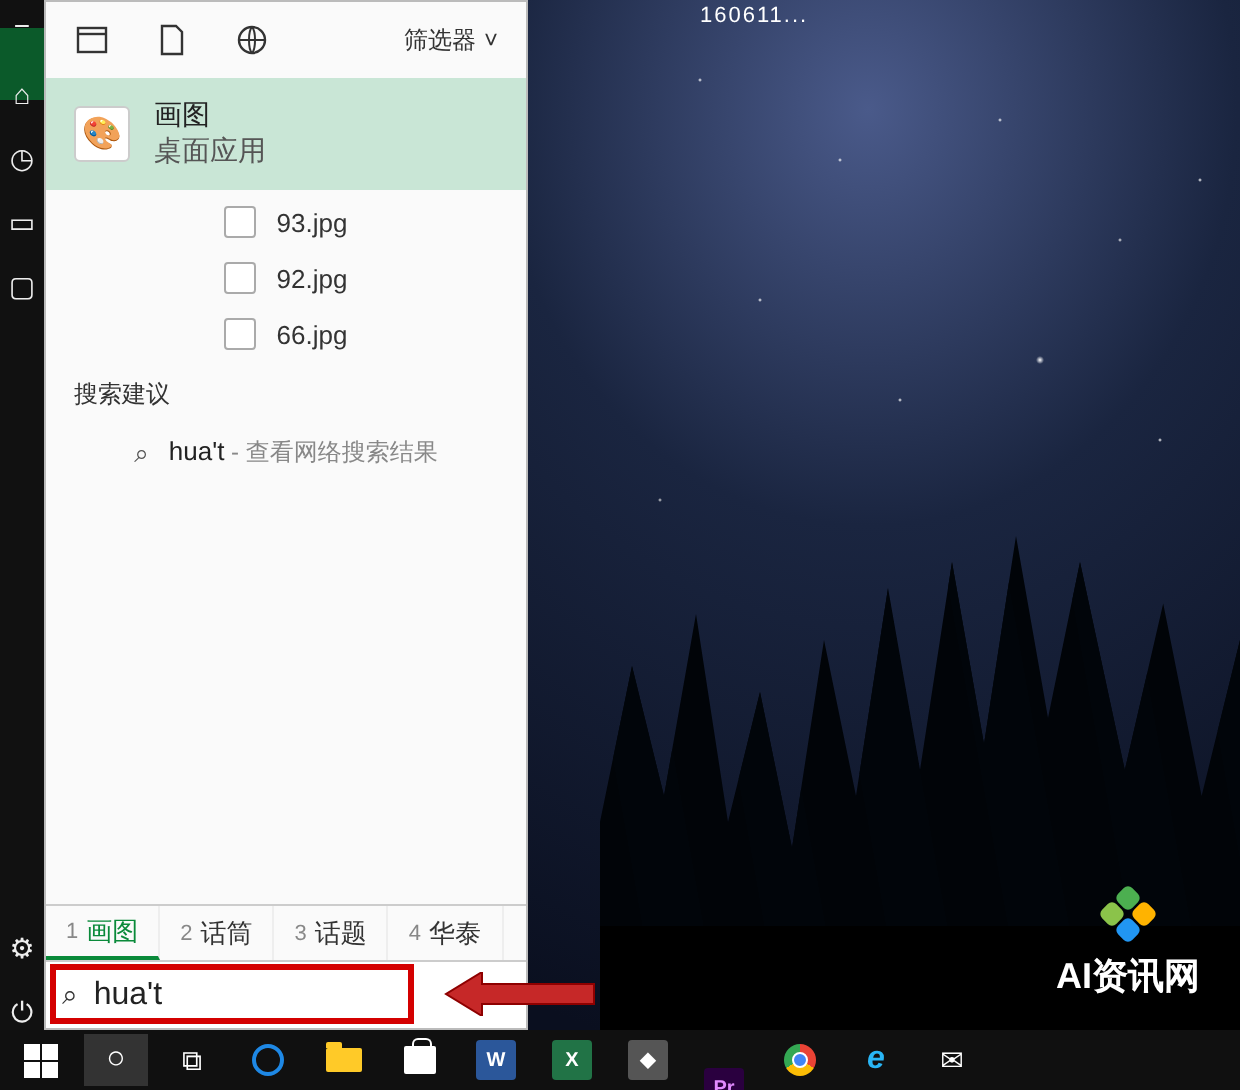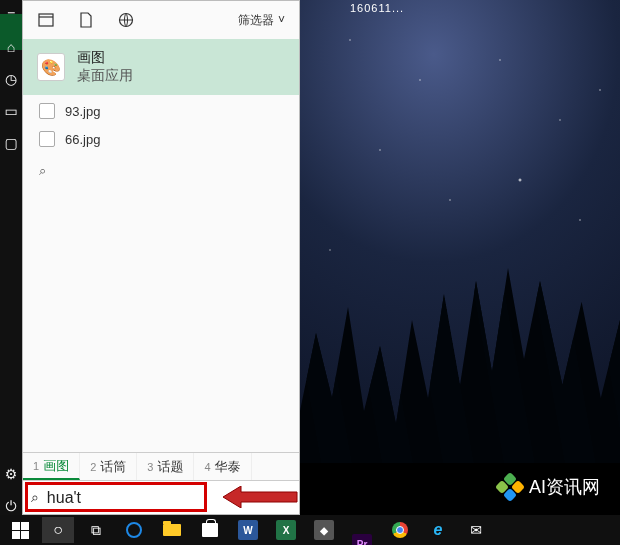--- a/index.html
+++ b/index.html
@@ -27,21 +27,21 @@
     position: absolute; bottom: 30px; left: 300px; right: 0; height: 260px;
     background:
       linear-gradient(to top, #000 0%, #000 20%, transparent 20%),
       repeating-linear-gradient(80deg, transparent 0 30px, #01050a 30px 60px);
     clip-path: polygon(0% 100%, 0% 60%, 5% 30%, 10% 55%, 15% 20%, 20% 60%, 25% 35%, 30% 65%, 35% 25%, 40% 55%, 45% 15%, 50% 50%, 55% 10%, 60% 45%, 65% 5%, 70% 40%, 75% 10%, 82% 50%, 88% 18%, 94% 55%, 100% 25%, 100% 100%);
     background-color: #010408;
   }
   .watermark-time { position: absolute; top: 2px; left: 310px; color: #fff; font-size: 11px; letter-spacing: 1px; margin-left: 40px; }
   .watermark-logo {
     position: absolute; bottom: 45px; right: 20px; display: flex; align-items: center; gap: 6px;
-    color: #fff; font-size: 18px; font-weight: normal;
+    color: #fff; font-size: 18px; font-weight: bold; flex-direction: column;
   }
   .watermark-logo .flower {
     width: 26px; height: 26px; position: relative;
   }
   .flower span {
     position: absolute; width: 10px; height: 10px; border-radius: 3px;
   }
   .flower span:nth-child(1){ background:#4caf50; top:0; left:8px; transform:rotate(45deg);}
   .flower span:nth-child(2){ background:#ffb300; top:8px; left:16px; transform:rotate(45deg);}
   .flower span:nth-child(3){ background:#2196f3; top:16px; left:8px; transform:rotate(45deg);}
@@ -50,42 +50,42 @@
   .left-rail {
     position: absolute; left: 0; top: 0; bottom: 30px; width: 22px; background: #111;
     display: flex; flex-direction: column; align-items: center; gap: 14px; padding-top: 6px;
     color: #eee;
   }
   .left-rail .rail-btn { width: 18px; height: 18px; display: flex; align-items: center; justify-content: center; font-size: 14px; cursor: pointer; }
   .left-rail .rail-spacer { flex: 1; }
   .rail-highlight { background: #0b5a2a; height: 36px; width: 100%; position: absolute; top: 14px; }
 
   .search-panel {
-    position: absolute; left: 22px; top: 0; width: 278px; bottom: 30px; background: #fafafa; border: 1px solid #bbb;
+    position: absolute; left: 22px; top: 0; width: 242px; bottom: 30px; background: #fafafa; border: 1px solid #bbb;
     display: flex; flex-direction: column;
   }
   .panel-header {
     height: 38px; display: flex; align-items: center; gap: 22px; padding: 0 14px; color: #333;
   }
   .header-icon { width: 18px; height: 18px; display:flex; align-items:center; justify-content:center; }
   .filter { margin-left: auto; display: flex; align-items: center; gap: 4px; font-size: 12px; color: #333; }
 
   .section-label { font-size: 12px; color: #333; padding: 6px 14px 4px; }
   .best-match {
     background: #c9e6d6; padding: 10px 14px; display: flex; align-items: center; gap: 12px;
   }
   .best-match .app-icon {
     width: 28px; height: 28px; background: #fff; border: 1px solid #ccc; border-radius: 3px;
     display:flex; align-items:center; justify-content:center; font-size:16px;
   }
   .best-match .app-text .title { font-size: 14px; color: #222; }
   .best-match .app-text .sub { font-size: 14px; color: #555; }
 
   .recent-list, .suggest-list { padding: 2px 0; }
-  .row { display: flex; align-items: center; gap: 10px; padding: 6px 16px; font-size: 13px; color: #333; }
+  .row { display: flex; align-items: center; gap: 10px; padding: 6px 16px; font-size: 13px; color: #333; justify-content: center; }
   .file-icon { width: 16px; height: 16px; background: #fff; border: 1px solid #aaa; border-radius: 2px; position: relative; }
   .row .search-mini { font-size: 13px; color: #555; }
   .suggest-row .main { color: #222; }
   .suggest-row .hint { color: #888; font-size: 12px; }
 
   .panel-fill { flex: 1; }
 
   .suggest-bar {
     border-top: 1px solid #ccc; height: 28px; display: flex; align-items: stretch;
   }
@@ -197,27 +197,35 @@
     </div>
   </div>
 
   <div class="recent-list">
     <div class="row">
       <div class="file-icon"></div>
       <span>93.jpg</span>
     </div>
     <div class="row">
       <div class="file-icon"></div>
+      <span>92.jpg</span>
+    </div>
+    <div class="row">
+      <div class="file-icon"></div>
       <span>66.jpg</span>
     </div>
   </div>
 
+  <div class="section-label">搜索建议</div>
   <div class="suggest-list">
     <div class="row suggest-row">
       <span class="search-mini">⌕</span>
+      <span>
+        <span class="main">hua't</span><span class="hint"> - 查看网络搜索结果</span>
+      </span>
     </div>
   </div>
 
   <div class="panel-fill"></div>
 
   <div class="suggest-bar">
     <div class="sug-item active">
       <span class="num">1</span>
       <span>画图</span>
     </div>

